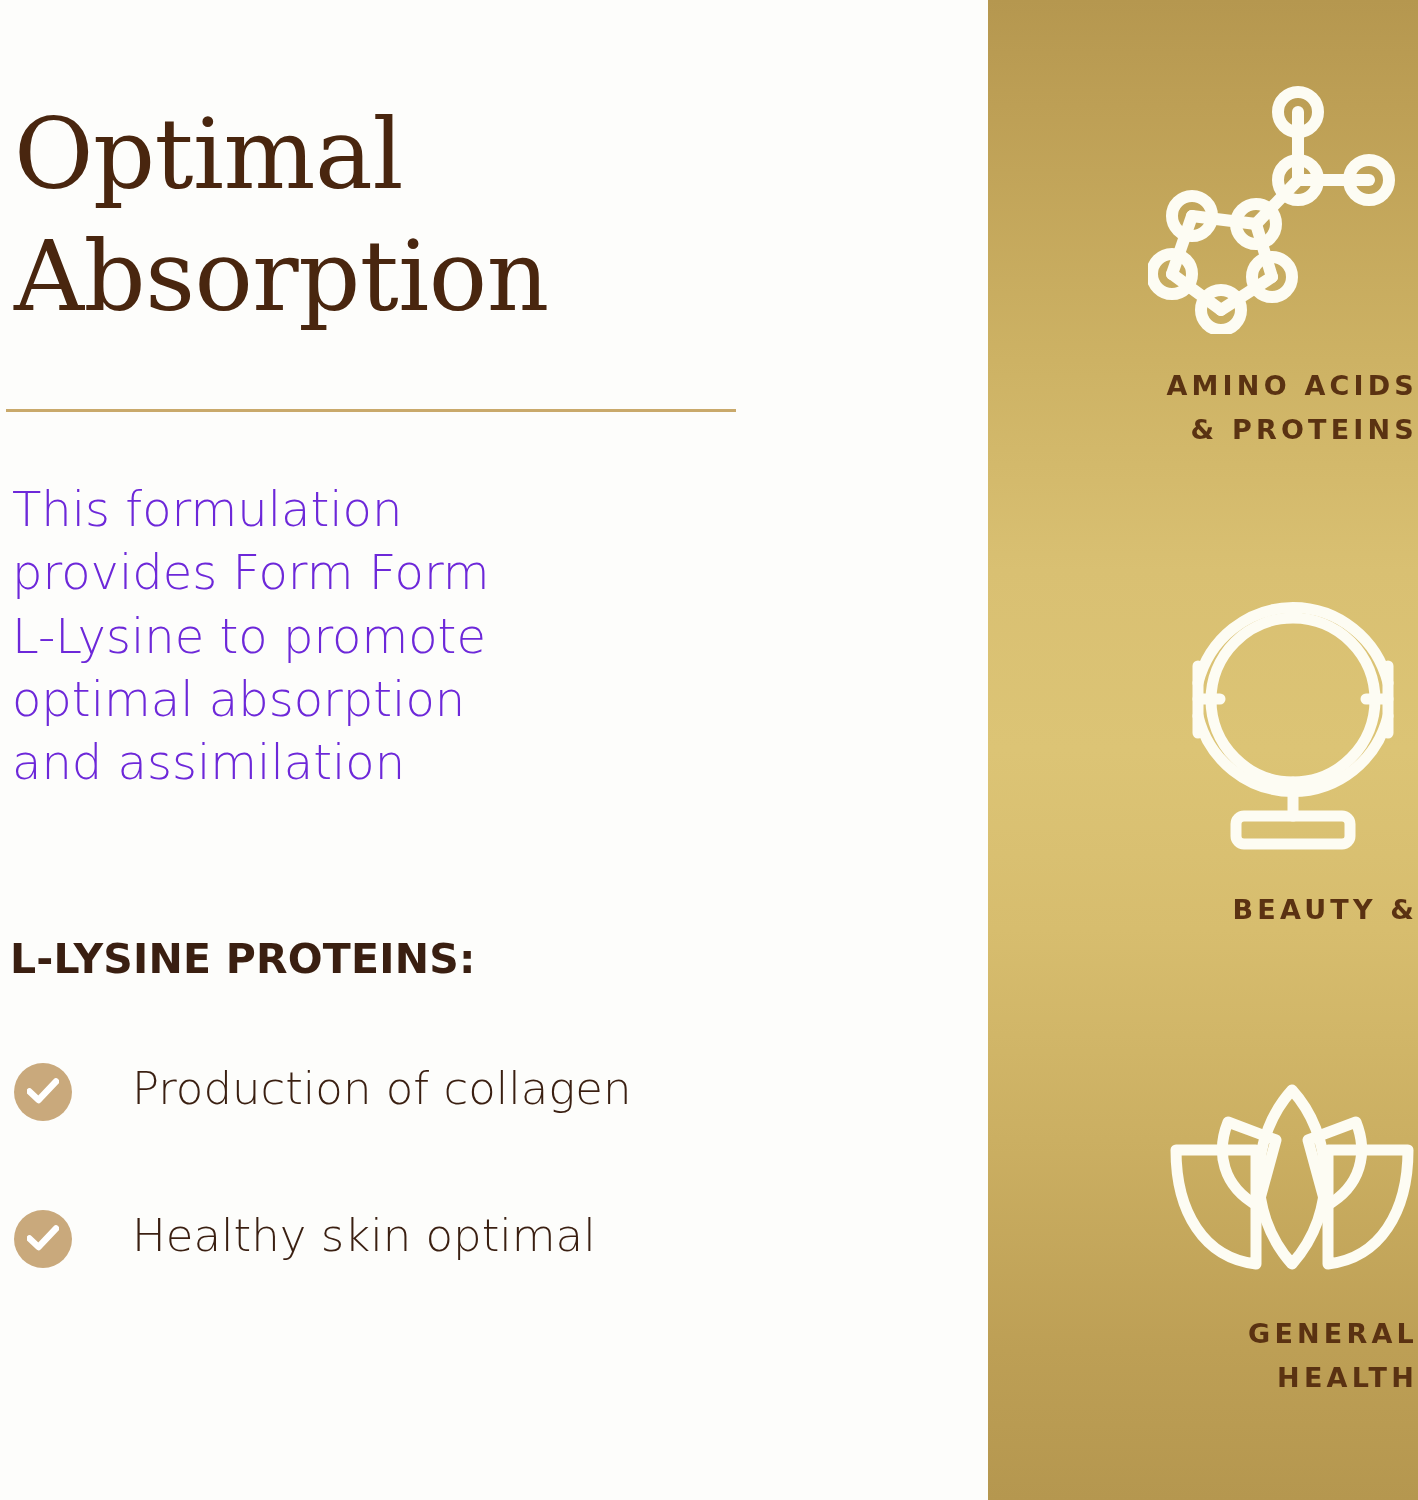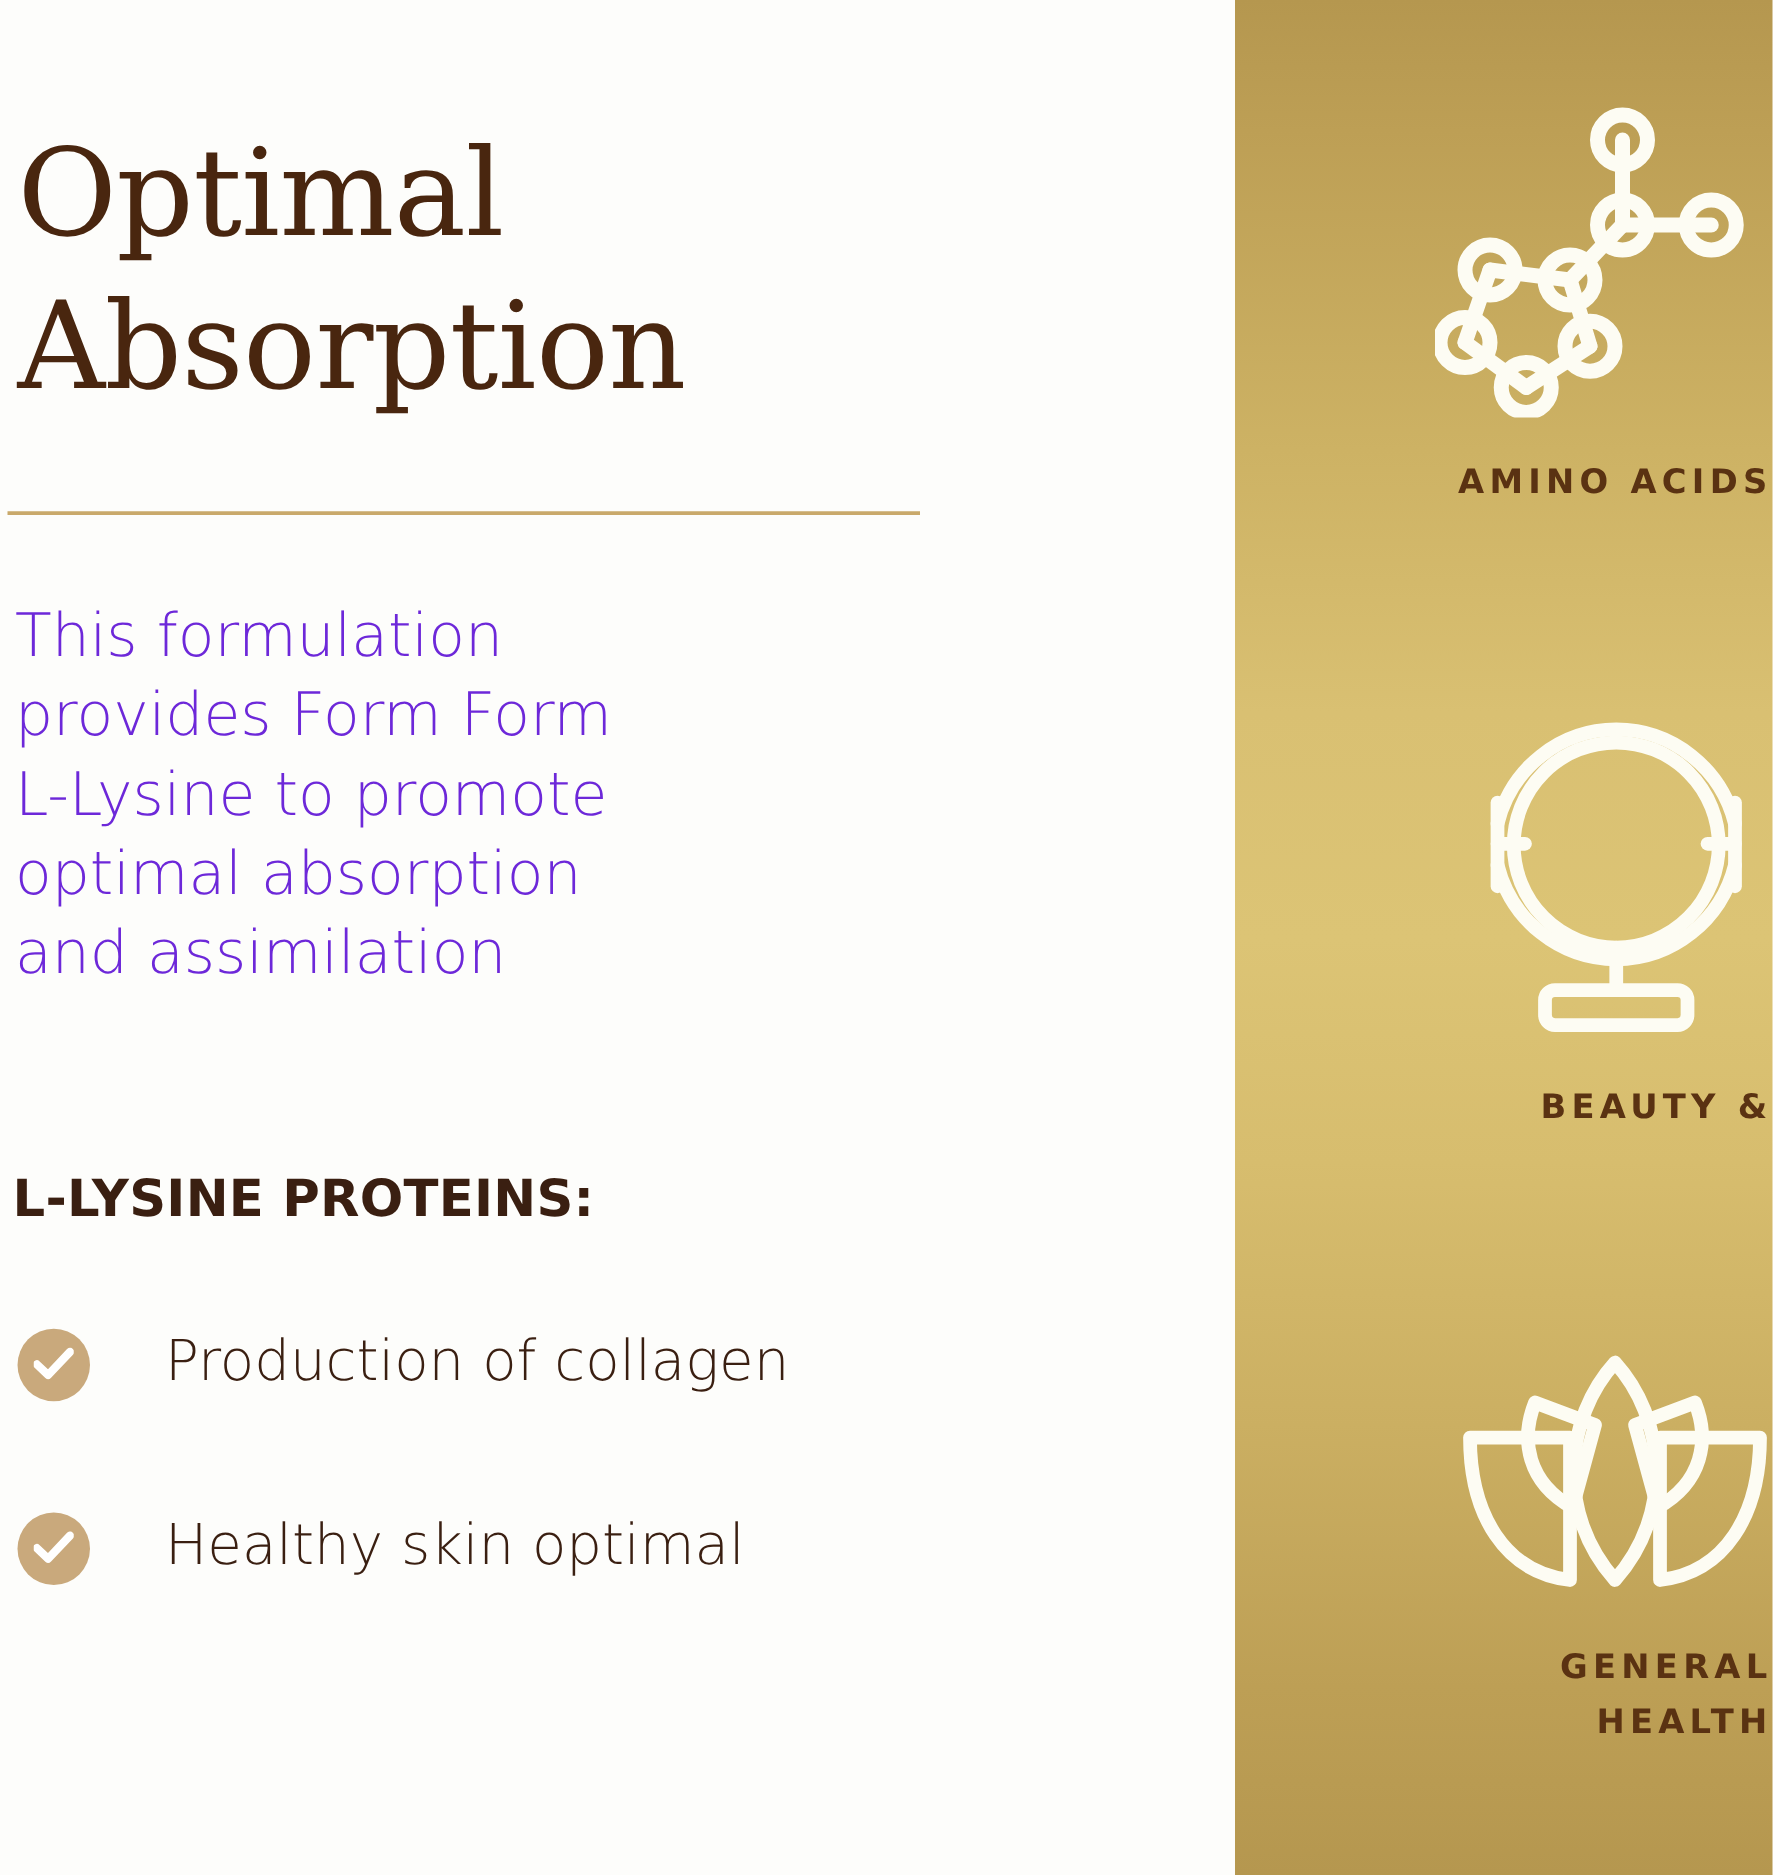--- a/index.html
+++ b/index.html
@@ -151,21 +151,21 @@
     font-family: "DejaVu Sans", "Liberation Sans", sans-serif;
     font-size: 27px;
     font-weight: 600;
     color: #5a3212;
     letter-spacing: 4.2px;
     line-height: 1.62;
   }
   .feature-label .ln { display: block; }
 
   #feat-0 { top: 72px; }
-  #feat-1 { top: 564px; }
+  #feat-1 { top: 588px; }
   #feat-2 { top: 1082px; }
 </style>
 </head>
 <body>
 
 <div class="page">
 
   <div class="left-col">
 
     <div class="headline">
@@ -232,20 +232,21 @@
             <circle cx="108" cy="152" r="20"></circle>
             <circle cx="44" cy="144" r="20"></circle>
             <circle cx="24" cy="202" r="20"></circle>
             <circle cx="73" cy="238" r="20"></circle>
             <circle cx="124" cy="205" r="20"></circle>
           </g>
         </svg>
       </span>
       <div class="feature-label">
         <span class="ln">AMINO ACIDS</span>
+        <span class="ln">&amp; PROTEINS</span>
       </div>
     </div>
 
     <div class="feature" id="feat-1">
       <span class="feature-icon">
         <svg width="250" height="270" viewBox="0 0 250 270" aria-hidden="true">
           <g fill="none" stroke="#fdfcf3" stroke-width="11" stroke-linecap="round" stroke-linejoin="round">
 
             <circle cx="125" cy="112" r="82"></circle>
 

